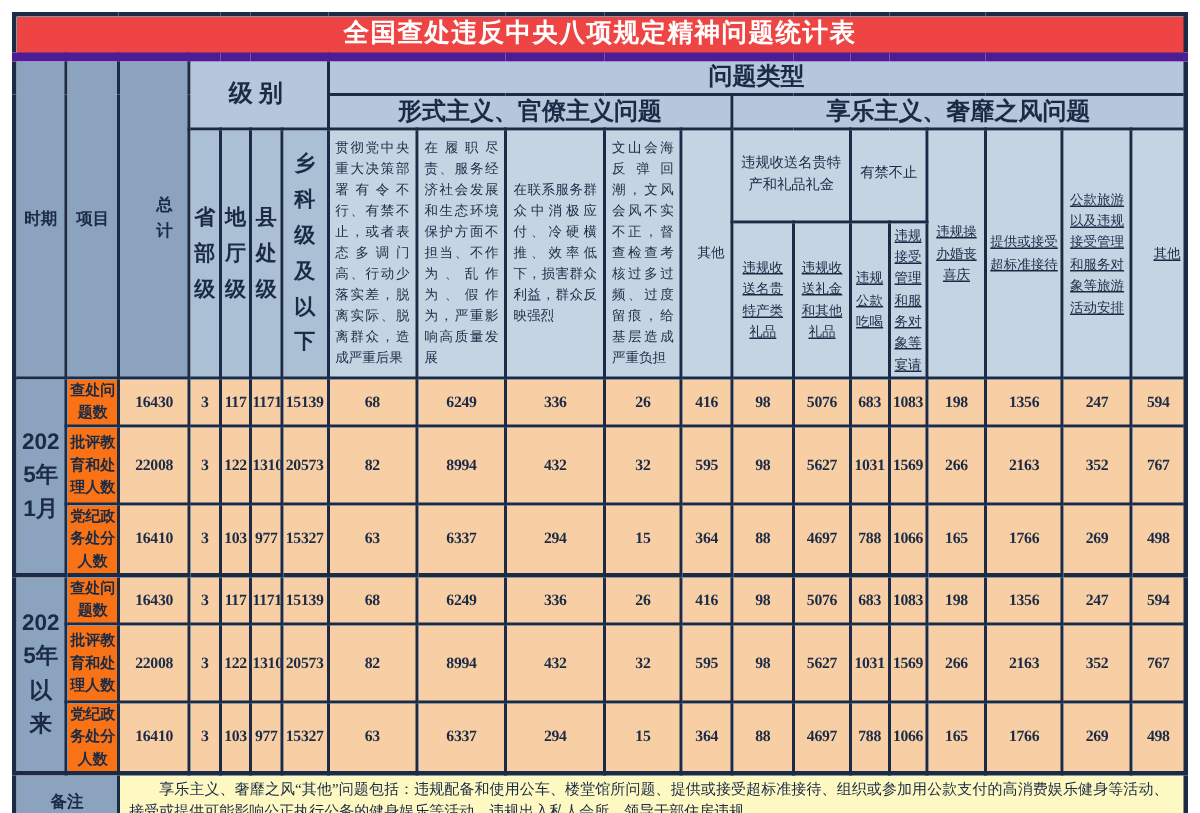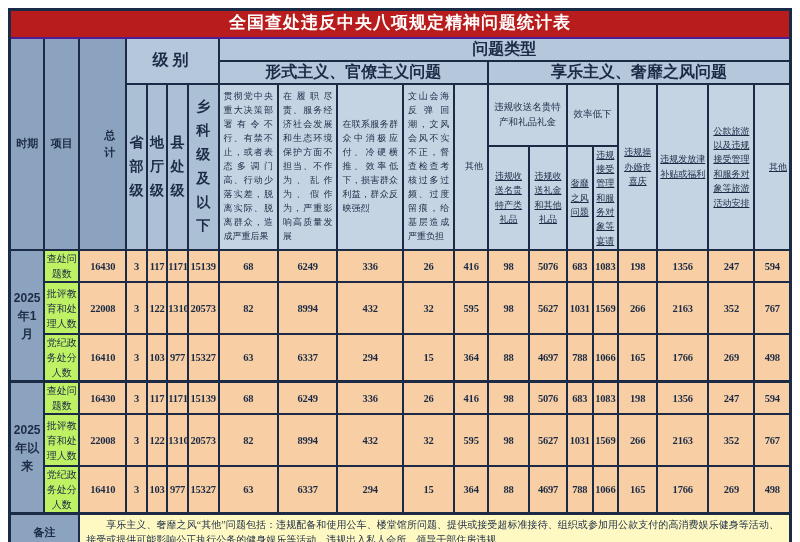--- a/index.html
+++ b/index.html
@@ -9,43 +9,43 @@
   table{border-collapse:collapse;table-layout:fixed;width:784px;
         border:3px solid #1c2b45;}
   th,td{border:2px solid #1c2b45;vertical-align:middle;text-align:center;
         overflow:hidden;padding:0;color:#1c2b45;}
   
   tr.h-title{height:28px;} tr.h-r1{height:14px;} tr.h-r2{height:20px;margin-top:48px;}
   tr.h-r3{height:62px;}   tr.h-r4{height:84px;}
   tr.h-d1{height:28px;}   tr.h-d2{height:52px;}  tr.h-d3{height:42px;}
   tr.h-remark{height:30px;} tr.h-footer{height:16px;}
   
-  .title{background:#b91c1c;color:#ffffff;
+  .title{background:#ef4444;color:#ffffff;
          font:700 17px/1.1 "Liberation Sans","DejaVu Sans",sans-serif;
-         letter-spacing:1px;border-bottom:2px solid #4c1d95;}
+         letter-spacing:1px;border-bottom:6px solid #4c1d95;}
   .side{background:#8ba3be;font-weight:700;font-size:11px;
         font-family:"Liberation Sans","DejaVu Sans",sans-serif;}
   .ttl{word-break:break-all;padding:0 24px;line-height:1.5;}
   .grp{background:#b4c7db;font-weight:700;font-size:16px;
        font-family:"Liberation Sans","DejaVu Sans",sans-serif;}
   .lsp{letter-spacing:4px;}
   .lvl{background:#abc0d5;font-weight:700;font-size:14px;line-height:1.7;
        word-break:break-all;padding:0 2px;
        font-family:"Liberation Sans","DejaVu Sans",sans-serif;}
   .desc{background:#c4d4e3;font-weight:400;font-size:9px;line-height:1.55;
         text-align:justify;word-break:break-all;padding:3px 4px;}
   .leaf{background:#c4d4e3;font-weight:400;font-size:9px;line-height:1.6;
         word-break:break-all;padding:1px 2px;text-decoration:underline;}
   .sub{background:#c4d4e3;font-weight:400;font-size:9.5px;line-height:1.5;
        word-break:break-all;padding:1px 3px;}
   .ctr{text-align:right;}
-  .period{background:#8ba3be;font-weight:700;font-size:12px;line-height:1.5;
+  .period{background:#8ba3be;font-weight:700;font-size:15px;line-height:1.5;
           word-break:break-all;padding:0 2px;
           font-family:"Liberation Sans","DejaVu Sans",sans-serif;}
-  .item{background:#bef264;font-weight:400;font-size:10px;line-height:1.5;
+  .item{background:#f97316;font-weight:700;font-size:10px;line-height:1.5;
         word-break:break-all;padding:0 1px;
         font-family:"Liberation Sans","DejaVu Sans",sans-serif;text-align:center;}
   .val{background:#f8cfa5;font-weight:700;font-size:10.5px;
        letter-spacing:-0.2px;white-space:nowrap;}
   tr.block-top td{border-top:3px solid #1c2b45;}
   .remark-label{background:#8ba3be;font-weight:700;font-size:11px;
         font-family:"Liberation Sans","DejaVu Sans",sans-serif;margin-top:16px;}
   .remark-text{background:#fef9c3;font-weight:400;font-size:10px;line-height:1.5;
         text-align:justify;text-indent:2em;padding:2px 10px 2px 6px;
         border-bottom:3px solid #000000;}
@@ -101,31 +101,31 @@
     <th class="lvl" rowspan="2">省部级</th>
     <th class="lvl" rowspan="2">地厅级</th>
     <th class="lvl" rowspan="2">县处级</th>
     <th class="lvl" rowspan="2">乡科级及以下</th>
     <th class="desc" rowspan="2">贯彻党中央重大决策部署有令不行、有禁不止，或者表态多调门高、行动少落实差，脱离实际、脱离群众，造成严重后果</th>
     <th class="desc" rowspan="2">在履职尽责、服务经济社会发展和生态环境保护方面不担当、不作为、乱作为、假作为，严重影响高质量发展</th>
     <th class="desc" rowspan="2">在联系服务群众中消极应付、冷硬横推、效率低下，损害群众利益，群众反映强烈</th>
     <th class="desc" rowspan="2">文山会海反弹回潮，文风会风不实不正，督查检查考核过多过频、过度留痕，给基层造成严重负担</th>
     <th class="desc ctr" rowspan="2">其他</th>
     <th class="sub" colspan="2">违规收送名贵特产和礼品礼金</th>
-    <th class="sub" colspan="2">效率低下</th>
+    <th class="sub" colspan="2">有禁不止</th>
     <th class="leaf" rowspan="2">违规操办婚丧喜庆</th>
-    <th class="leaf" rowspan="2">违规发放津补贴或福利</th>
+    <th class="leaf" rowspan="2">提供或接受超标准接待</th>
     <th class="leaf" rowspan="2">公款旅游以及违规接受管理和服务对象等旅游活动安排</th>
     <th class="leaf ctr" rowspan="2">其他</th>
   </tr>
 
   <tr class="h-r4">
     <th class="leaf">违规收送名贵特产类礼品</th>
     <th class="leaf">违规收送礼金和其他礼品</th>
-    <th class="leaf">奢靡之风问题</th>
+    <th class="leaf">违规公款吃喝</th>
     <th class="leaf">违规接受管理和服务对象等宴请</th>
   </tr>
 
   <tr class="h-d1">
     <td class="period" rowspan="3">2025年1月</td>
     <td class="item">查处问题数</td>
     <td class="val">16430</td>
     <td class="val">3</td>
     <td class="val">117</td>
     <td class="val">1171</td>

